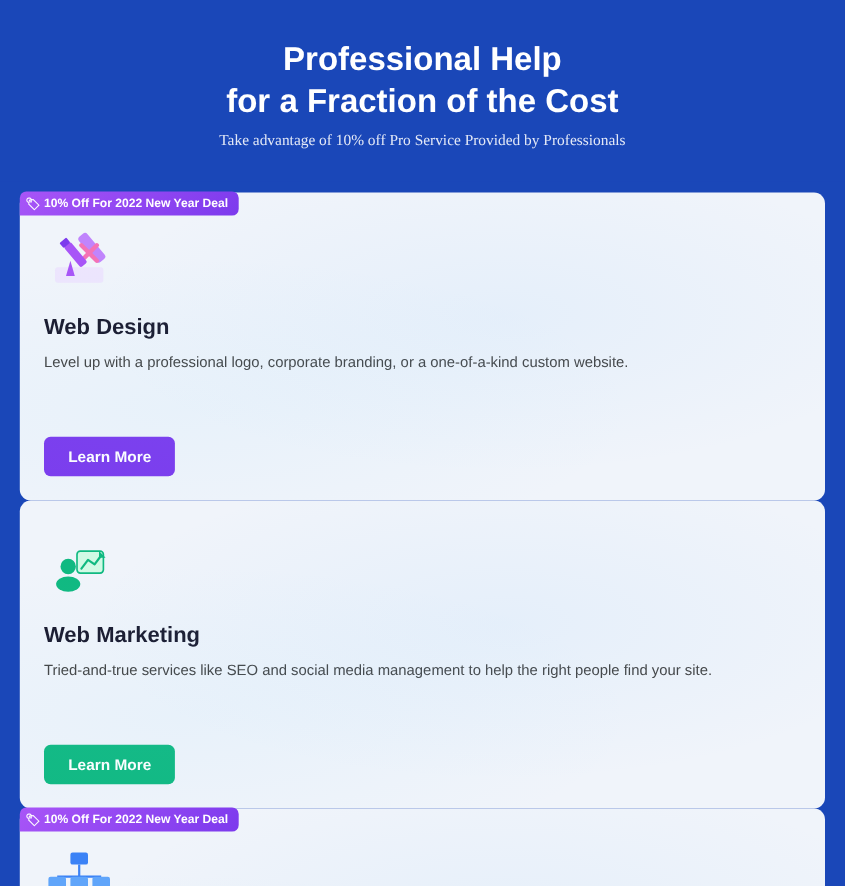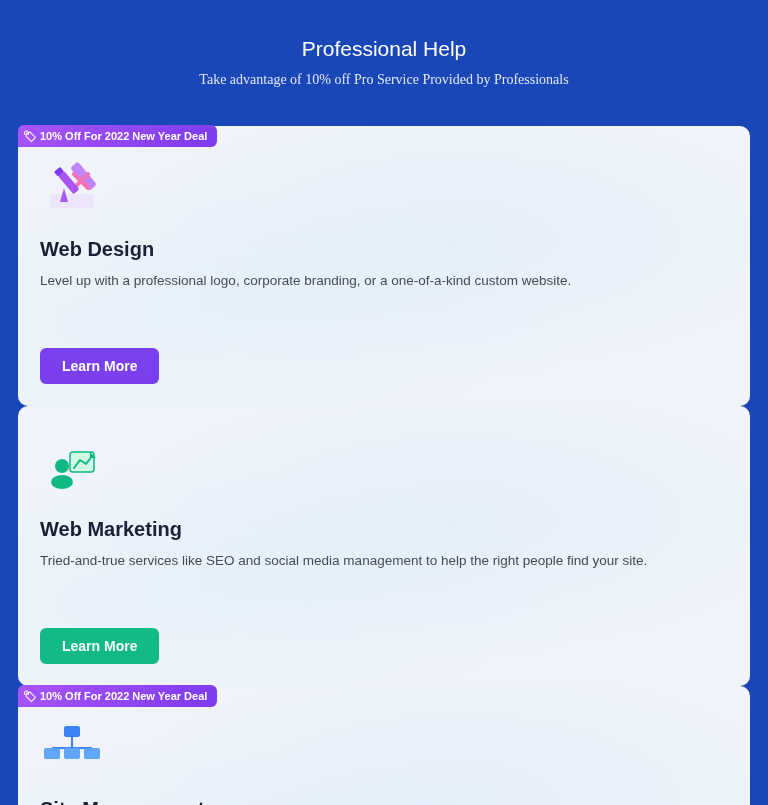--- a/index.html
+++ b/index.html
@@ -9,22 +9,22 @@
       width: 768px;
       min-height: 805px;
     }
     .hero {
       text-align: center;
       padding: 36px 20px 28px;
       background: #1a47b8;
     }
     .hero h1 {
       color: #fff;
-      font-size: 21px;
-      font-weight: 400;
+      font-size: 30px;
+      font-weight: 700;
       line-height: 1.25;
       margin-bottom: 10px;
     }
     .hero p {
       color: rgba(255,255,255,0.88);
       font-size: 14px;
       font-family: Liberation Serif, serif;
     }
     .cards-grid {
       display: grid;
@@ -121,20 +121,21 @@
         radial-gradient(ellipse at 20% 70%, rgba(100,200,255,0.06) 0%, transparent 50%);
       pointer-events: none;
     }
   </style>
 </head>
 <body>
 
 <div class="hero">
   <h1>
     <span>Professional Help</span><br>
+    <span>for a Fraction of the Cost</span>
   </h1>
   <p>Take advantage of 10% off Pro Service Provided by Professionals</p>
 </div>
 
 <div class="cards-grid">
 
   <div class="card-wrapper">
     <div class="deal-badge">10% Off For 2022 New Year Deal</div>
     <div class="card">
 

